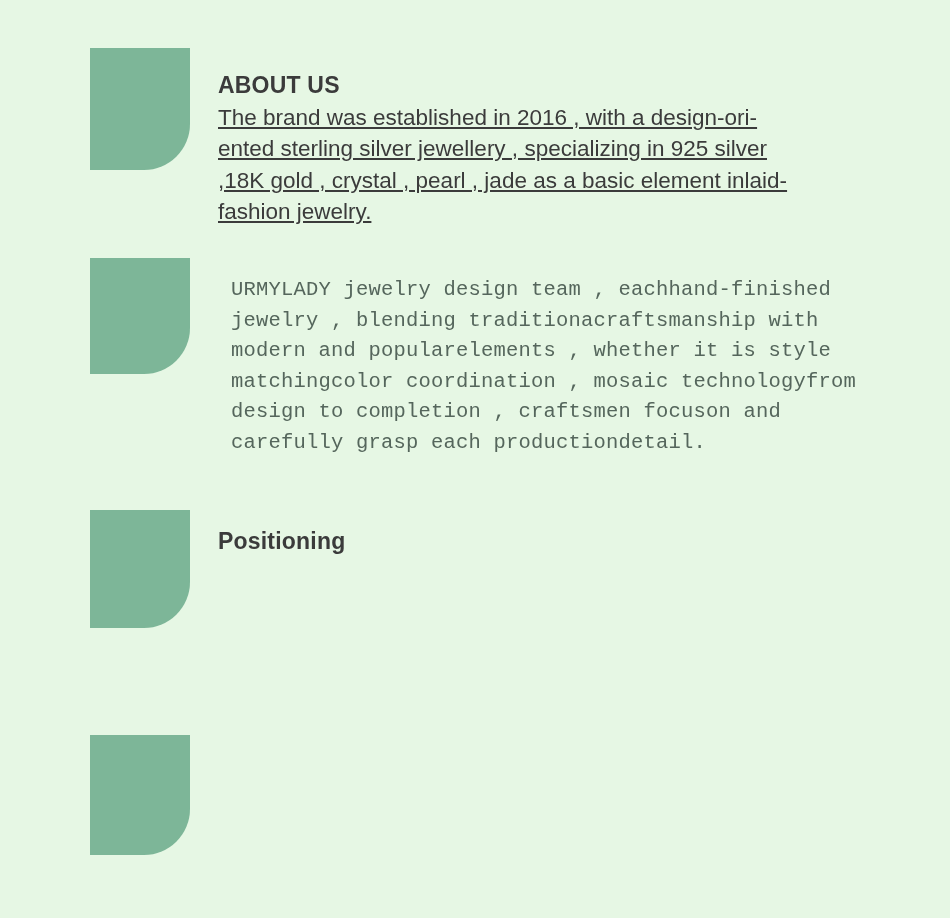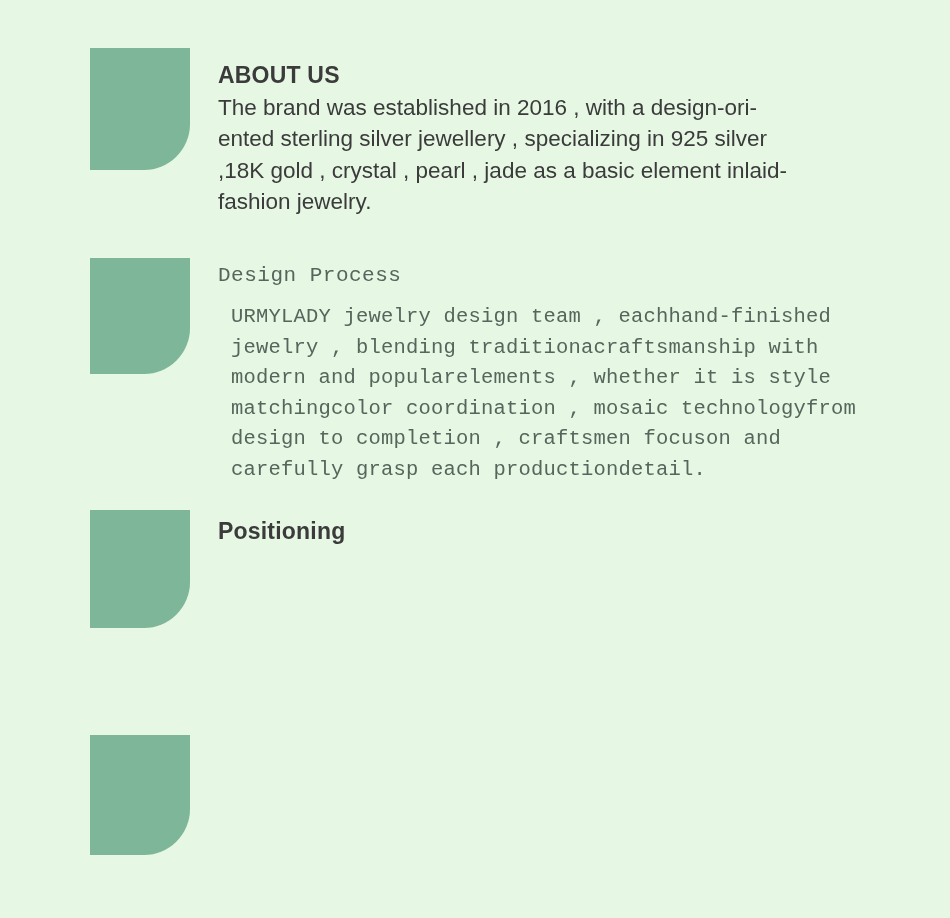--- a/index.html
+++ b/index.html
@@ -35,38 +35,39 @@
     left: 218px;
     right: 30px;
   }
   .heading {
     font-family: "Liberation Sans", sans-serif;
     font-weight: bold;
     font-size: 23px;
     color: #3b3b3b;
     letter-spacing: 0.2px;
     line-height: 1.35;
-    margin: 2px 0 1px 0;
+    margin: 12px 0 1px 0;
   }
   .heading-mono {
     font-family: "Liberation Mono", monospace;
     font-weight: normal;
     font-size: 21px;
     color: #55665c;
     letter-spacing: 0.5px;
     line-height: 1.3;
     margin: 0 0 3px 0;
   }
   .body-sans {
     font-family: "Liberation Sans", sans-serif;
     font-size: 22.5px;
     color: #3b3b3b;
     line-height: 1.39;
     margin: 0;
     white-space: pre-wrap;
+    text-decoration: underline;
   }
   .body-mono {
     font-family: "Liberation Mono", monospace;
     font-size: 20.5px;
     color: #55665c;
     line-height: 1.49;
     margin: 13px;
     white-space: pre-wrap;
     letter-spacing: 0.2px;
   }
@@ -99,21 +100,20 @@
       <p class="body-sans">The brand was established in 2016 , with a design-ori-
 ented sterling silver jewellery , specializing in 925 silver
 ,18K gold , crystal , pearl , jade as a basic element inlaid-
 fashion jewelry.</p>
     </div>
   </div>
 
   <div class="section" id="sec-design">
     <div class="badge"></div>
     <div class="content">
-      <h2 class="heading-mono">Design Process</h2>
       <p class="body-mono">URMYLADY jewelry design team , eachhand-finished
 jewelry , blending traditionacraftsmanship with
 modern and popularelements , whether it is style
 matchingcolor coordination , mosaic technologyfrom
 design to completion , craftsmen focuson and
 carefully grasp each productiondetail.</p>
     </div>
   </div>
 
   <div class="section" id="sec-position">

